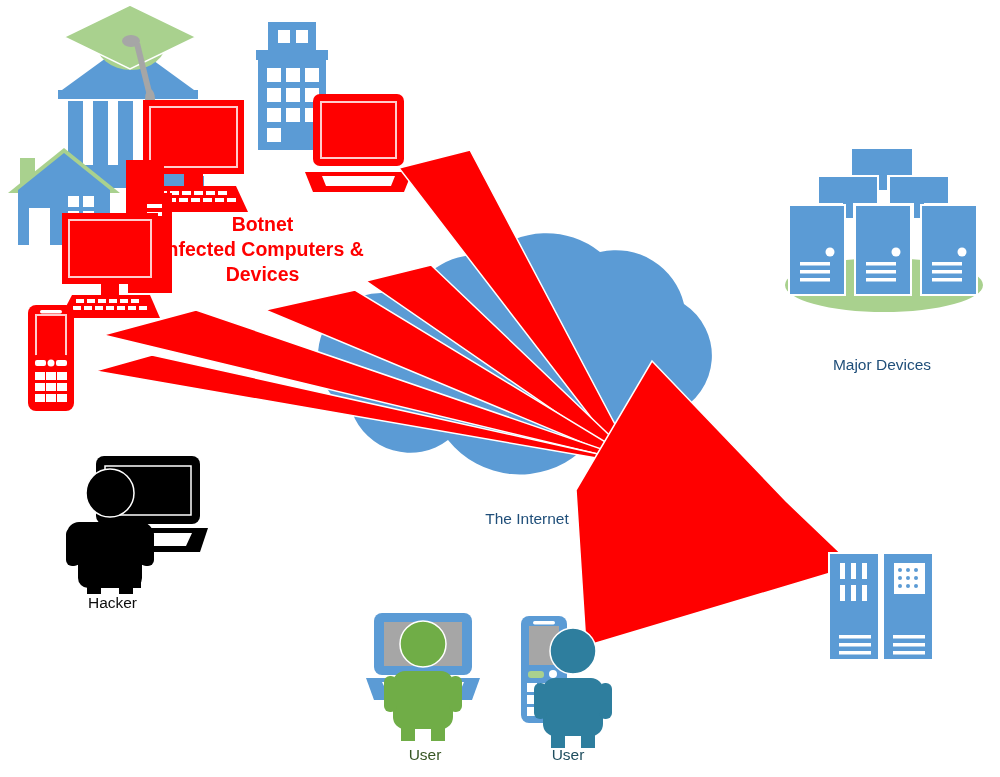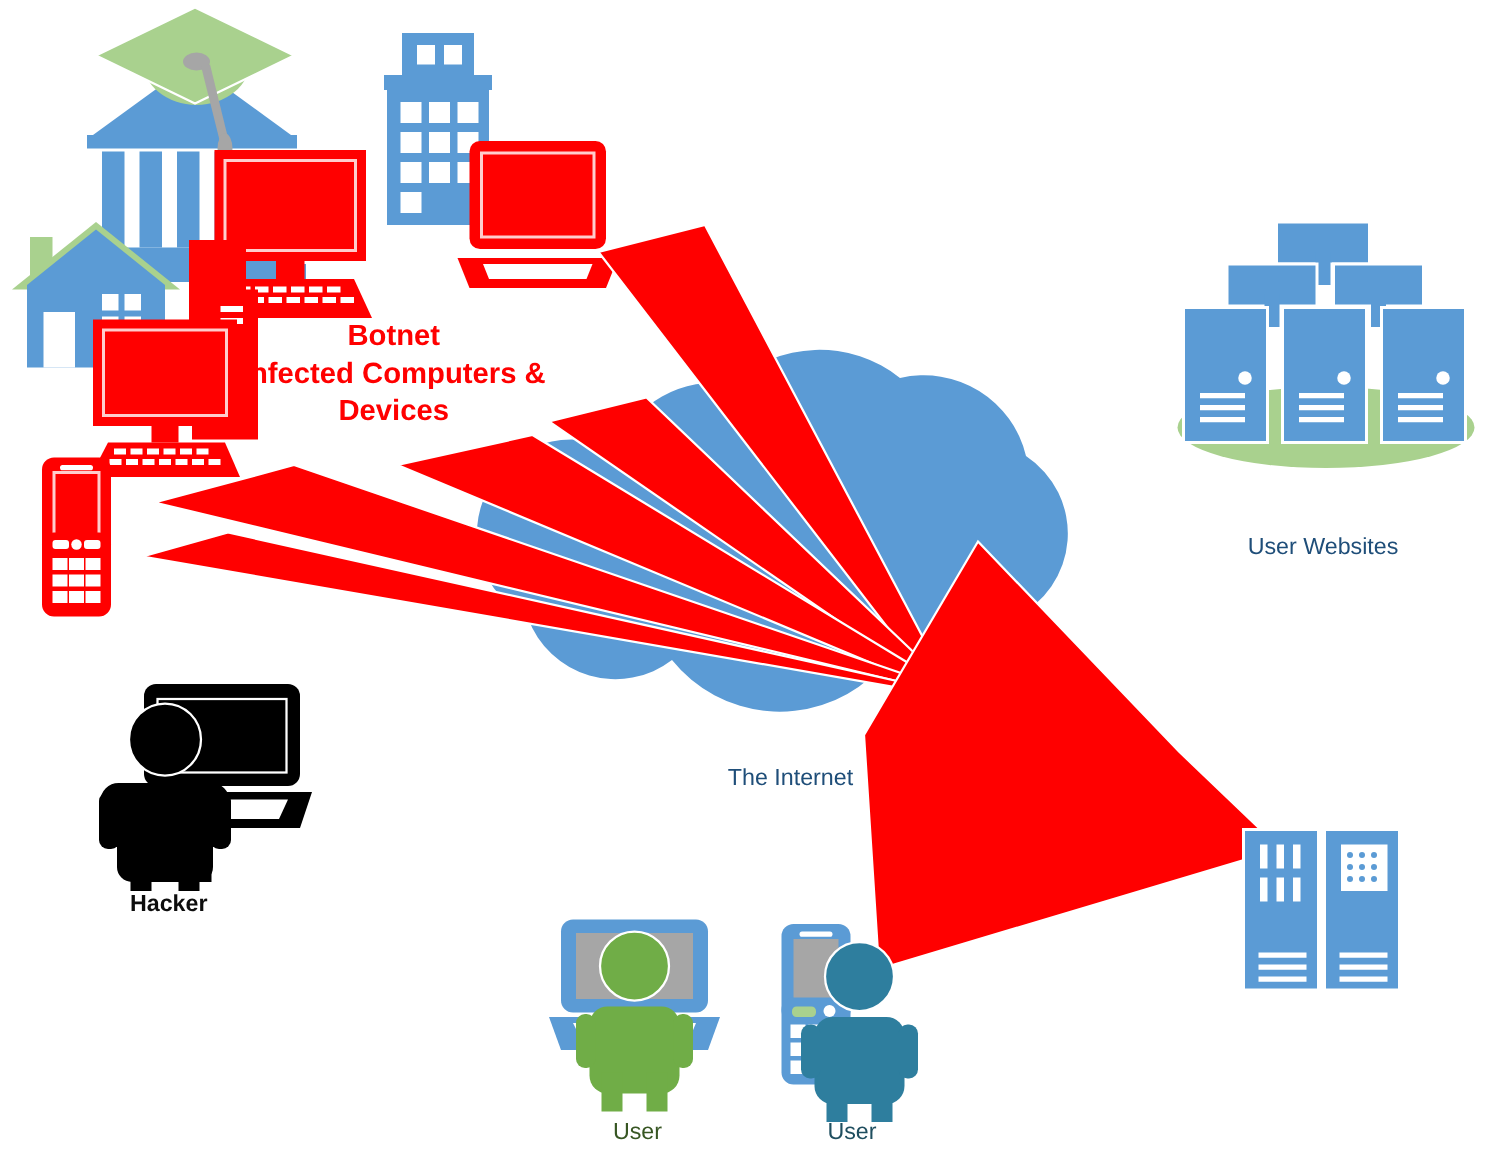--- a/index.html
+++ b/index.html
@@ -59,21 +59,21 @@
     width: 200px;
     color: #2E74B5;
     font-size: 15.5px;
   }
   #lbl-hacker {
     left: 55px;
     top: 593px;
     width: 115px;
     color: #0D0D0D;
     font-size: 15.5px;
-    font-weight: bold;
+    font-weight: normal;
   }
   #lbl-user1 {
     left: 370px;
     top: 745px;
     width: 110px;
     color: #375623;
     font-size: 15.5px;
   }
   #lbl-user2 {
     left: 513px;
@@ -364,21 +364,21 @@
     </g>
 
   </svg>
 
   <div class="lbl" id="lbl-internet">The Internet</div>
 
   <div class="lbl" id="lbl-botnet">Botnet
 Infected Computers &amp;
 Devices</div>
 
-  <div class="lbl" id="lbl-major">User Websites</div>
+  <div class="lbl" id="lbl-major">Major Devices</div>
 
 
   <div class="lbl" id="lbl-hacker">Hacker</div>
 
   <div class="lbl" id="lbl-user1">User</div>
 
   <div class="lbl" id="lbl-user2">User</div>
 
 </div>
 

